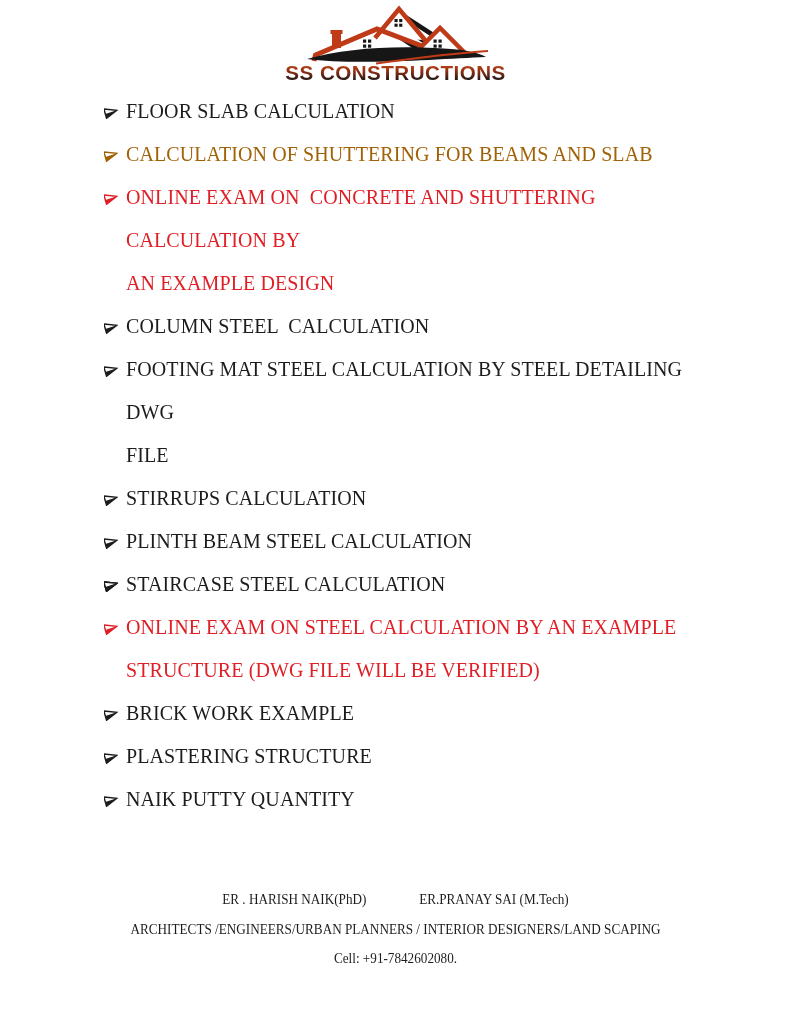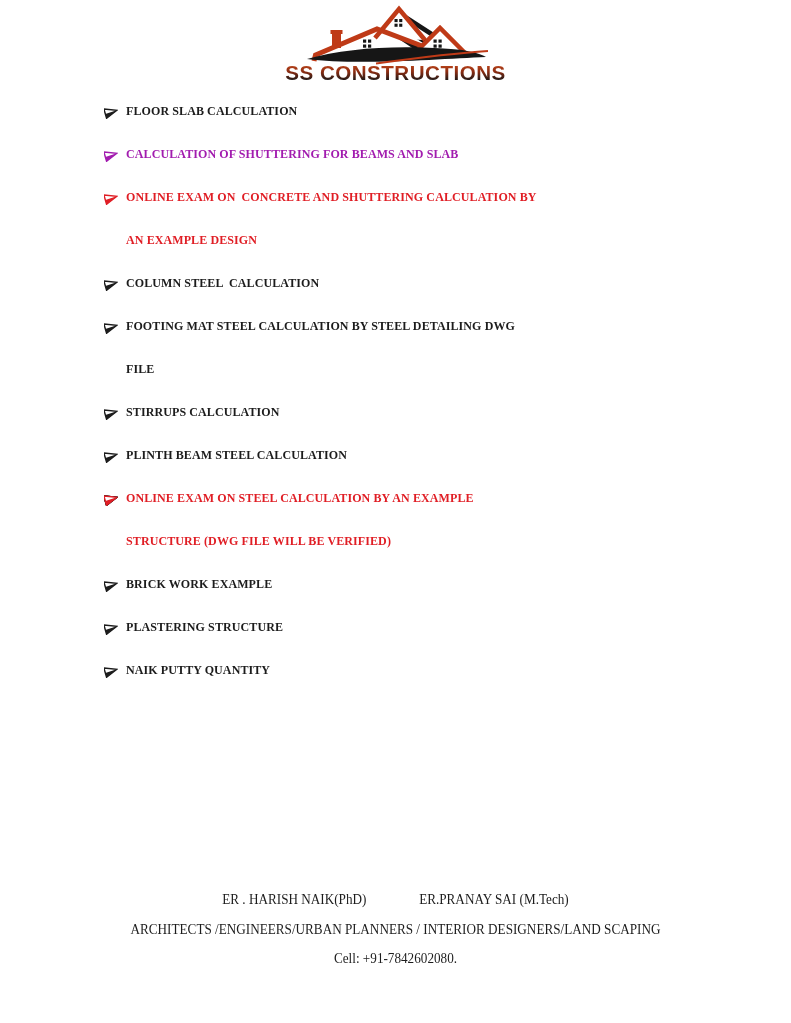--- a/index.html
+++ b/index.html
@@ -40,22 +40,22 @@
   }
   
   .list{
     position:absolute;
     left:104px;top:90px;width:606px;
     margin:0;padding:0;list-style:none;
   }
   .item{
     position:relative;
     padding-left:22px;
-    font-size:12px;
-    font-weight:bold;
+    font-size:20px;
+    font-weight:normal;
     line-height:43px;
     letter-spacing:0.1px;
     white-space:pre-wrap;
     color:var(--text-black);
   }
   .bullet{
     position:absolute;
     left:0;top:0;
     height:43px;
     display:flex;align-items:center;
@@ -118,21 +118,21 @@
     <span class="logo-text">SS CONSTRUCTIONS</span>
   </div>
 
   <ul class="list">
     <li class="item" style="color: rgb(28, 28, 28);"><span class="bullet"><svg width="14" height="14" viewBox="0 0 14 14">
             <g transform="rotate(-16 7 7)">
               <path d="M1,2.2 L13,7 L1,11.8 Z" fill="#ffffff" stroke="currentColor" stroke-width="1.4"></path>
               <path d="M1,7.3 L13,7 L1,11.8 Z" fill="currentColor"></path>
             </g>
           </svg></span><span>FLOOR SLAB CALCULATION</span></li>
-    <li class="item" style="color: #a21caf;"><span class="bullet"><svg width="14" height="14" viewBox="0 0 14 14">
+    <li class="item" style="color: #a16207;"><span class="bullet"><svg width="14" height="14" viewBox="0 0 14 14">
             <g transform="rotate(-16 7 7)">
               <path d="M1,2.2 L13,7 L1,11.8 Z" fill="#ffffff" stroke="currentColor" stroke-width="1.4"></path>
               <path d="M1,7.3 L13,7 L1,11.8 Z" fill="currentColor"></path>
             </g>
           </svg></span><span>CALCULATION OF SHUTTERING FOR BEAMS AND SLAB</span></li>
     <li class="item" style="color: rgb(224, 30, 37);"><span class="bullet"><svg width="14" height="14" viewBox="0 0 14 14">
             <g transform="rotate(-16 7 7)">
               <path d="M1,2.2 L13,7 L1,11.8 Z" fill="#ffffff" stroke="currentColor" stroke-width="1.4"></path>
               <path d="M1,7.3 L13,7 L1,11.8 Z" fill="currentColor"></path>
             </g>
@@ -173,21 +173,21 @@
             <g transform="rotate(-16 7 7)">
               <path d="M1,2.2 L13,7 L1,11.8 Z" fill="#ffffff" stroke="currentColor" stroke-width="1.4"></path>
               <path d="M1,7.3 L13,7 L1,11.8 Z" fill="currentColor"></path>
             </g>
           </svg></span></li>
     <li class="item" style="color: rgb(28, 28, 28);"><span class="bullet"><svg width="14" height="14" viewBox="0 0 14 14">
             <g transform="rotate(-16 7 7)">
               <path d="M1,2.2 L13,7 L1,11.8 Z" fill="#ffffff" stroke="currentColor" stroke-width="1.4"></path>
               <path d="M1,7.3 L13,7 L1,11.8 Z" fill="currentColor"></path>
             </g>
-          </svg></span></li>
+          </svg></span><span>STAIRCASE STEEL CALCULATION</span></li>
     <li class="item" style="color: rgb(224, 30, 37);"><span class="bullet"><svg width="14" height="14" viewBox="0 0 14 14">
             <g transform="rotate(-16 7 7)">
               <path d="M1,2.2 L13,7 L1,11.8 Z" fill="#ffffff" stroke="currentColor" stroke-width="1.4"></path>
               <path d="M1,7.3 L13,7 L1,11.8 Z" fill="currentColor"></path>
             </g>
           </svg></span><span>ONLINE EXAM ON STEEL CALCULATION BY AN EXAMPLE
 STRUCTURE (DWG FILE WILL BE VERIFIED)</span></li>
     <li class="item" style="color: rgb(28, 28, 28);"><span class="bullet"><svg width="14" height="14" viewBox="0 0 14 14">
             <g transform="rotate(-16 7 7)">
               <path d="M1,2.2 L13,7 L1,11.8 Z" fill="#ffffff" stroke="currentColor" stroke-width="1.4"></path>

